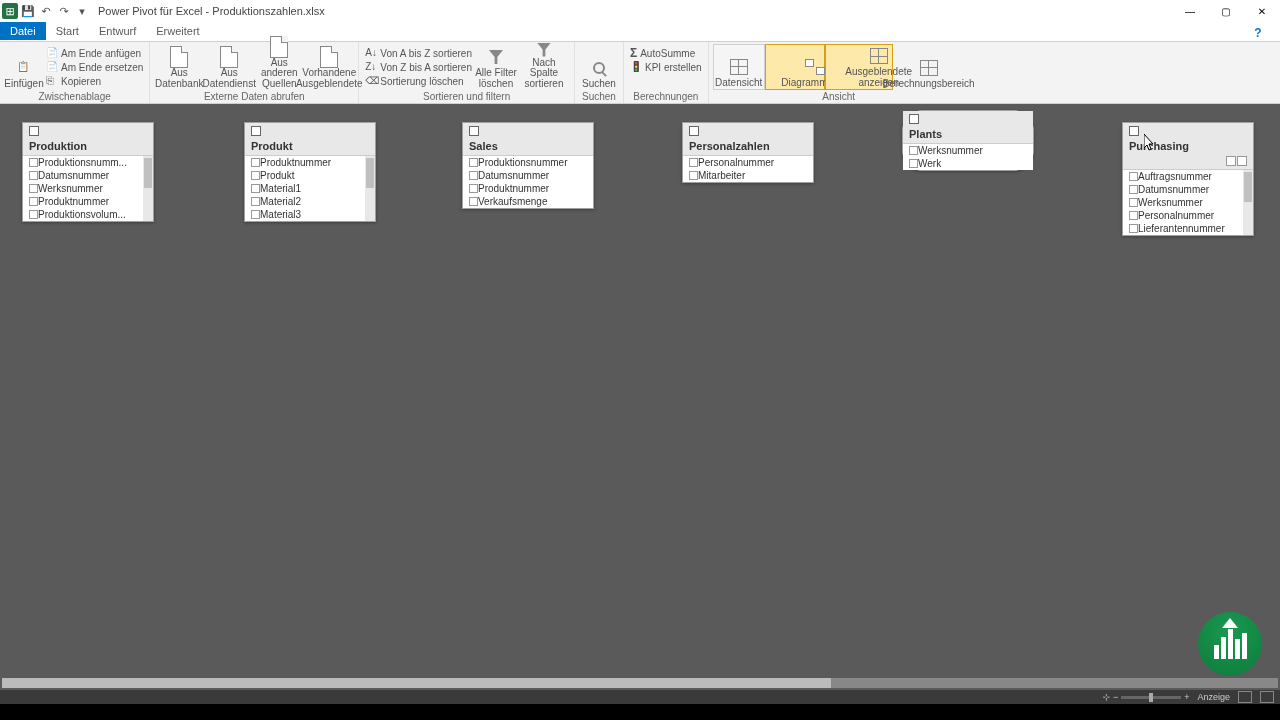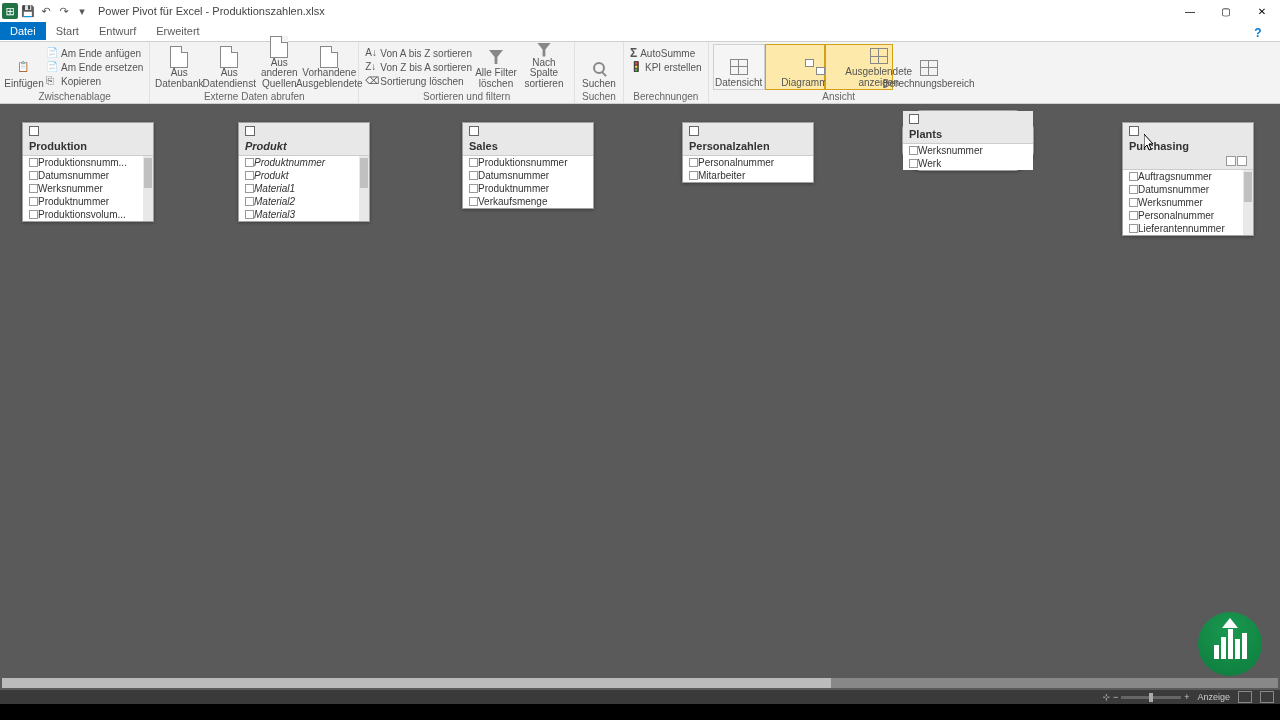--- a/index.html
+++ b/index.html
@@ -299,21 +299,21 @@
         </div>
         <div class="trow">
           <span class="cicon"></span>
           <span>Produktionsvolum...</span>
         </div>
         <div class="scroll">
           <div class="thumb"></div>
         </div>
       </div>
     </div>
-    <div class="table-card" style="left: 238px; top: 18px; font-style: italic;">
+    <div class="table-card" style="left: 244px; top: 18px;">
       <div class="thead">
         <span class="ticon"></span>
         <span>Produkt</span>
       </div>
       <div class="tbody">
         <div class="trow">
           <span class="cicon"></span>
           <span>Produktnummer</span>
         </div>
         <div class="trow">

